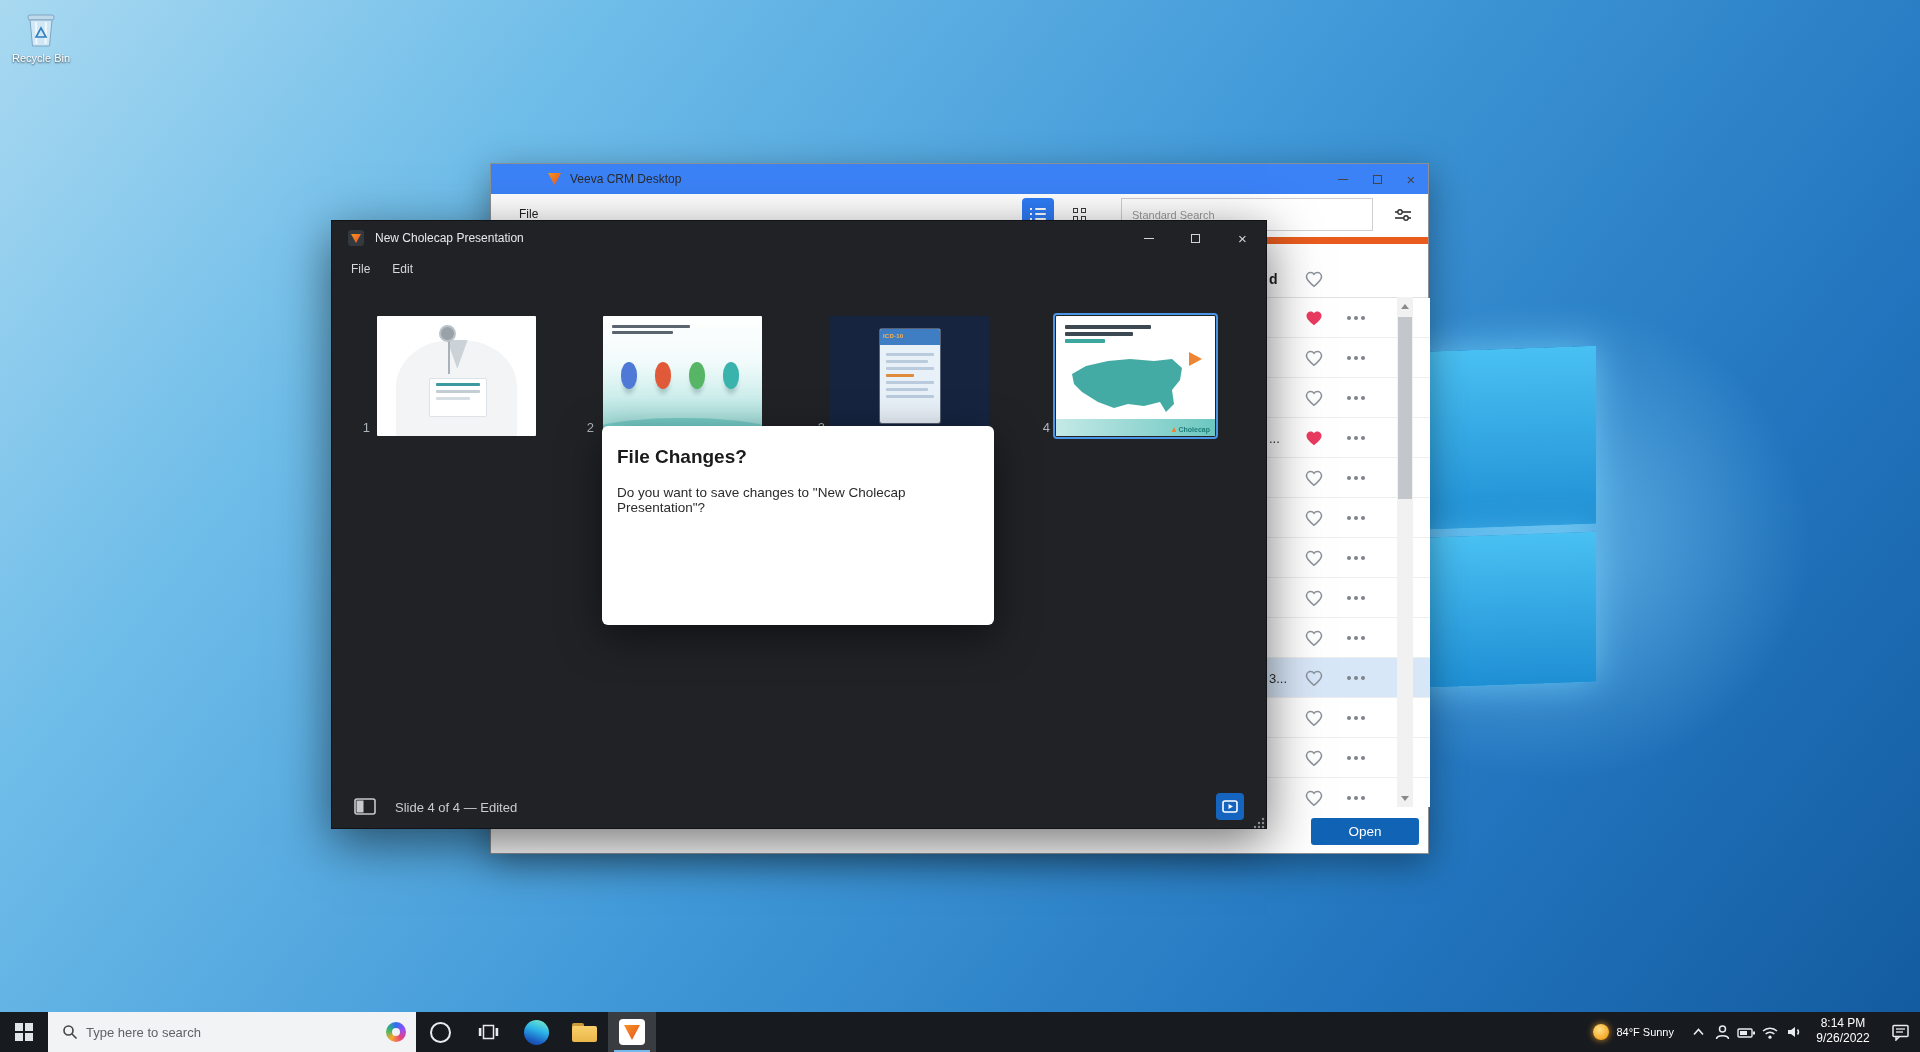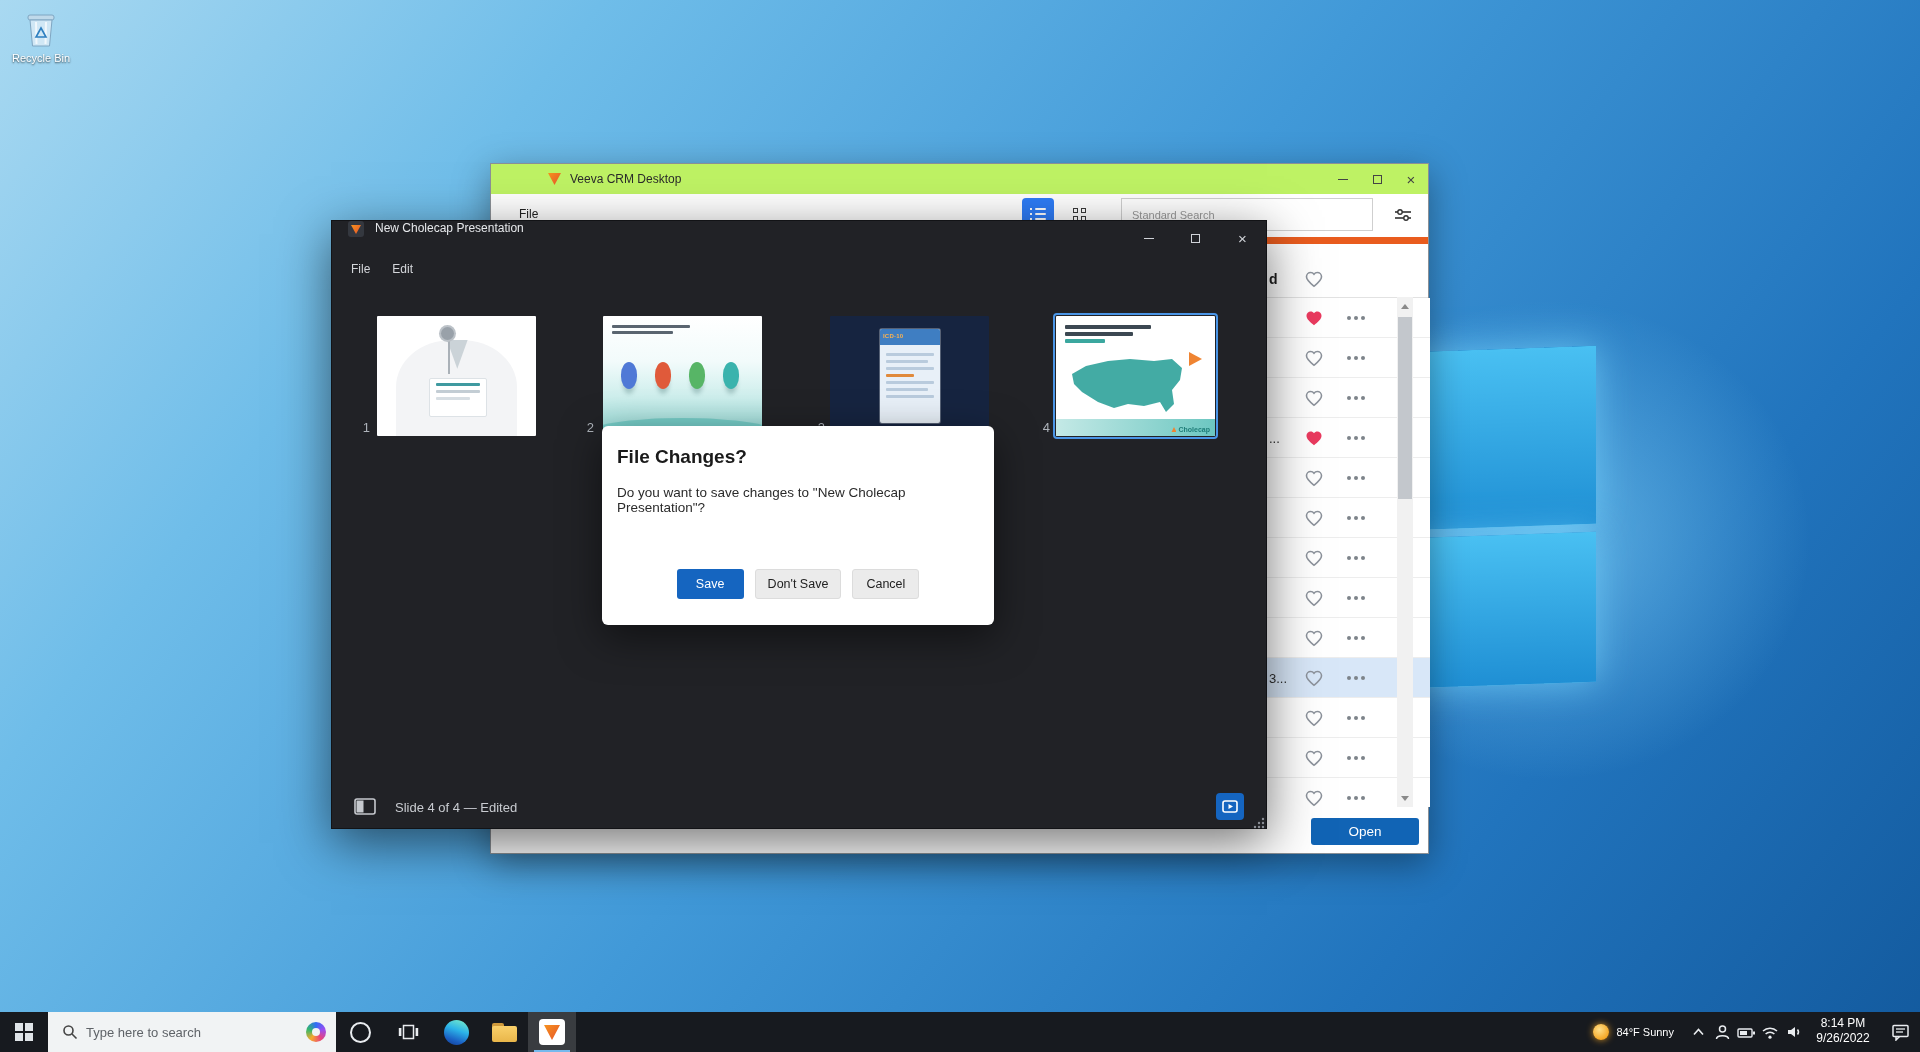--- a/index.html
+++ b/index.html
@@ -24,21 +24,21 @@
   .recycle .lbl { display:block; margin-top:2px; font-size:11px; color:#fff;
     text-shadow:0 1px 2px rgba(0,0,0,.75); }
 
   
   .winbtn { width:34px; height:100%; display:flex; align-items:center; justify-content:center; }
 
   
   .crm { position:absolute; left:490px; top:163px; width:939px; height:691px;
     background:#fff; border:1px solid #8b9096; box-shadow:0 10px 34px rgba(0,0,0,.38); z-index:5; }
   .crm-titlebar { position:absolute; left:0; top:0; width:100%; height:30px;
-    display:flex; align-items:center; background:#bef264; }
+    display:flex; align-items:center; background:#3b82f6; }
   .crm-logo { margin-left:57px; width:13px; height:12px;
     background:linear-gradient(135deg,#f6921e,#e6542a); clip-path:polygon(0 0,100% 0,50% 100%); }
   .crm-title { margin-left:9px; font-size:12px; color:#2b2b2b; }
   .crm-controls { position:absolute; right:0; top:0; height:30px; display:flex; }
   .crm-controls .winbtn { color:#444; font-size:15px; }
   .mini-bar { width:10px; height:1px; background:#444; display:block; }
   .maxi-box { width:9px; height:9px; border:1px solid #444; display:block; }
   .crm-toolbar { position:absolute; left:0; top:30px; width:100%; height:43px; background:#fff; }
   .crm-file { position:absolute; left:28px; top:13px; font-size:12px; color:#222; }
   .viewbtn { position:absolute; top:4px; width:32px; height:32px; border-radius:4px;
@@ -82,21 +82,21 @@
   .tri-down { width:0;height:0;border-left:4px solid transparent;border-right:4px solid transparent;border-top:5px solid #8a8a8a; }
   .scrollthumb { position:absolute; left:1px; top:20px; width:14px; height:182px; background:#c3c7cc; }
 
   .open-btn { position:absolute; left:820px; top:654px; width:108px; height:27px;
     background:#1164b5; color:#fff; font-size:13.5px; border:none; border-radius:3px;
     font-family:"Liberation Sans","DejaVu Sans",sans-serif; }
 
   
   .darkwin { position:absolute; left:331px; top:220px; width:936px; height:609px;
     background:#212226; border:1px solid #121316; box-shadow:0 14px 48px rgba(0,0,0,.55); z-index:10; }
-  .dw-titlebar { position:absolute; left:0; top:0; width:100%; height:34px; display:flex; }
+  .dw-titlebar { position:absolute; left:0; top:0; width:100%; height:34px; display:flex; align-items:center; }
   .dw-logo { margin-left:16px; width:16px; height:16px; border-radius:3px; background:#34383f; position:relative; }
   .dw-logo::after { content:""; position:absolute; left:3px; right:3px; top:4px; bottom:3px;
     background:linear-gradient(135deg,#f6921e,#e6542a); clip-path:polygon(0 0,100% 0,50% 100%); }
   .dw-title { margin-left:11px; font-size:12px; color:#e7e9ec; }
   .dw-controls { position:absolute; right:0; top:0; height:34px; display:flex; }
   .dw-controls .winbtn { width:47px; color:#d0d3d8; font-size:15px; }
   .dw-controls .mini-bar { background:#d0d3d8; }
   .dw-controls .maxi-box { border-color:#d0d3d8; }
   .dw-menubar { position:absolute; left:0; top:34px; width:100%; height:28px; display:flex;
     align-items:center; gap:22px; padding-left:19px; }
@@ -169,21 +169,21 @@
     font-family:"Liberation Sans","DejaVu Sans",sans-serif; }
   .dlg-btn.primary { background:#1565c0; color:#fff; }
   .dlg-btn.plain { background:#ebebeb; color:#222; border:1px solid #dcdcdc; }
 
   
   .taskbar { position:absolute; left:0; top:1012px; width:1920px; height:40px; background:#171a1f;
     z-index:50; display:flex; align-items:stretch; }
   .tb-btn { width:48px; display:flex; align-items:center; justify-content:center; position:relative; }
   .winlogo { display:grid; grid-template:repeat(2,8px)/repeat(2,8px); gap:2px; }
   .winlogo i { background:#dfe4e8; }
-  .tb-search { width:288px; background:#f1f3f4; display:flex; align-items:center; gap:8px; padding:0 10px 0 14px; }
+  .tb-search { width:368px; background:#f1f3f4; display:flex; align-items:center; gap:8px; padding:0 10px 0 14px; }
   .tb-search input { flex:1; border:none; background:transparent; font-size:13px; color:#3c4043; outline:none;
     font-family:"Liberation Sans","DejaVu Sans",sans-serif; }
   .tb-search input::placeholder { color:#5f6368; }
   .highlights { width:20px; height:20px; border-radius:50%; position:relative;
     background:conic-gradient(#2f6df6,#9b4df0,#e8447c,#f7a82c,#34b86a,#2f6df6); }
   .highlights::after { content:""; position:absolute; left:6px; top:6px; width:8px; height:8px;
     border-radius:50%; background:#f1f3f4; }
   .cortana-ring { width:21px; height:21px; border:2px solid #e9ecef; border-radius:50%; }
   .edge-ball { width:25px; height:25px; border-radius:50%;
     background:linear-gradient(200deg,#6fe6cd 8%,#2bb3e8 42%,#1b61c4 75%,#123a8f 100%); }
@@ -565,25 +565,20 @@
           <circle cx="6" cy="6" r="1.2" fill="#8b8f96"></circle>
         <circle cx="6" cy="10" r="1.2" fill="#8b8f96"></circle>
           <circle cx="2" cy="10" r="1.2" fill="#8b8f96"></circle>
       </svg>
     </div>
   </div>
 
   <div class="dialog">
     <div class="dlg-title">File Changes?</div>
     <div class="dlg-msg">Do you want to save changes to "New Cholecap Presentation"?</div>
-    <div class="dlg-buttons">
-      <button class="dlg-btn primary">Save</button>
-      <button class="dlg-btn plain">Don't Save</button>
-      <button class="dlg-btn plain">Cancel</button>
-    </div>
   </div>
 
   <div class="taskbar">
     <div class="tb-btn">
       <span class="winlogo">
           <i></i>
           <i></i>
           <i></i>
           <i></i>
         </span>

